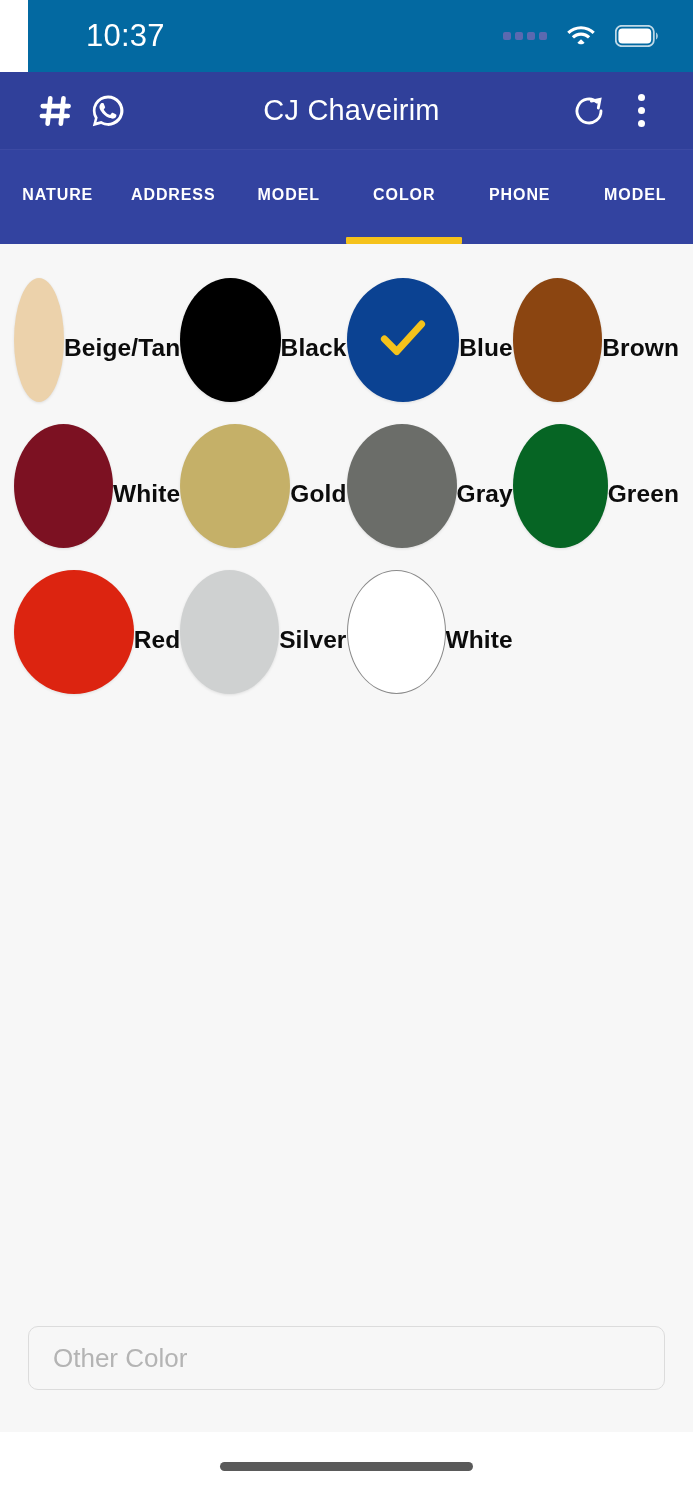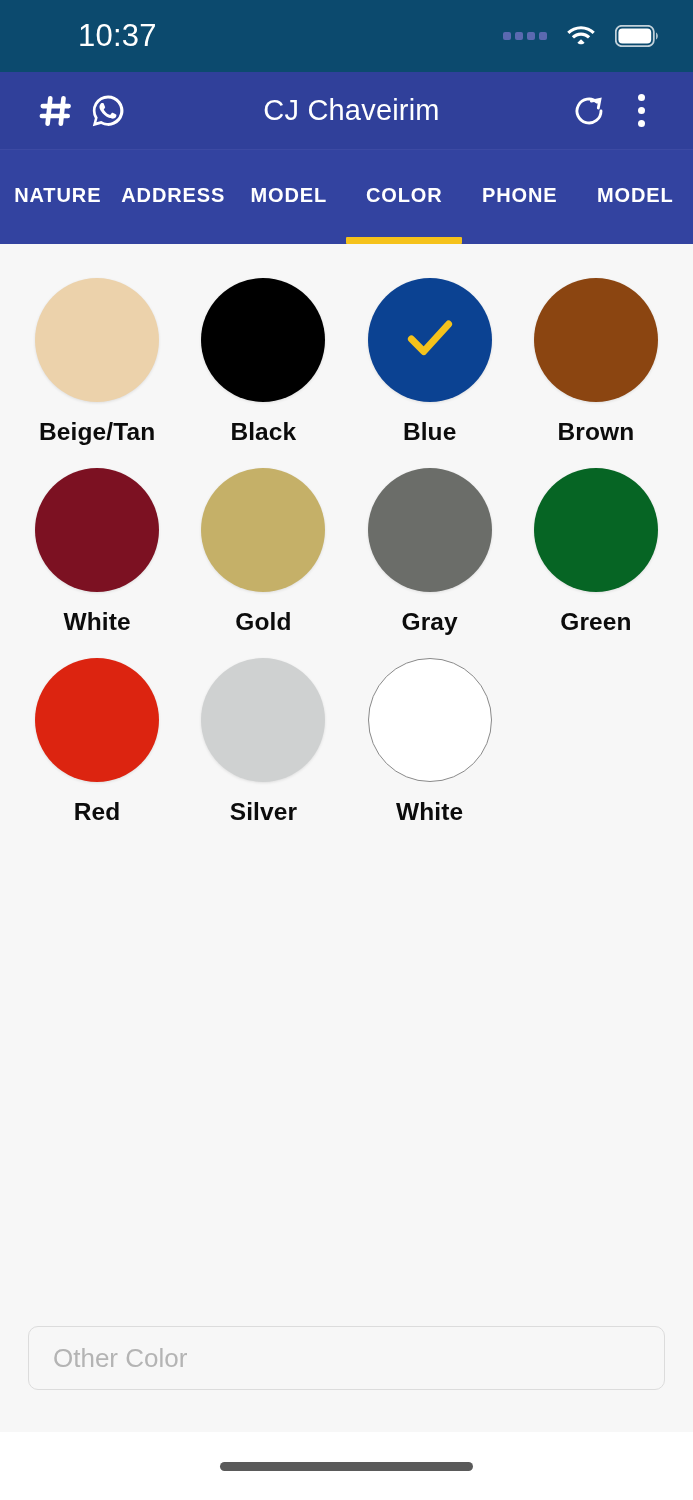--- a/index.html
+++ b/index.html
@@ -12,24 +12,25 @@
   #app {
     position:relative;
     width:693px; height:1500px;
     display:flex; flex-direction:column;
     background:#ffffff;
   }
 
   
   .statusbar {
     height:72px; flex:0 0 72px;
-    background:#0c4a6e;
+    background:#0369a1;
     display:flex; align-items:center;
-    padding:0 34px 0 78px;
-    color:#ffffff;
+    padding:0 34px 0 58px;
+    color:#ffffff;
+    margin-left:28px;
   }
   .status-time {
     font-size:31px; font-weight:400; letter-spacing:.2px;
     color:#ffffff;
   }
   .status-right {
     margin-left:auto;
     display:flex; align-items:center; gap:19px;
   }
   .signal-dots { display:flex; align-items:center; gap:4px; }
@@ -72,21 +73,21 @@
     height:94px; flex:0 0 94px;
     background:#3343A0;
     display:flex; align-items:flex-start;
     position:relative;
   }
   .tab {
     flex:1 1 0;
     height:94px;
     display:flex; align-items:center; justify-content:center;
     color:#ffffff;
-    font-size:20px;
+    font-size:16px;
     font-weight:600;
     letter-spacing:.9px;
     position:relative;
     padding-bottom:4px;
   }
   .tab.active::after {
     content:"";
     position:absolute;
     left:50%; transform:translateX(-50%);
     bottom:0;
@@ -103,21 +104,21 @@
     position:relative;
     overflow:hidden;
   }
   .color-grid {
     padding:24px 14px 0 14px;
     display:flex; flex-wrap:wrap;
   }
   .color-cell {
     width:25%;
     padding:10px 0 12px 0;
-    display:flex; flex-direction:column; align-items:center;
+    display:flex; flex-direction:row; align-items:center;
   }
   .swatch {
     width:124px; height:124px;
     border-radius:50%;
     display:flex; align-items:center; justify-content:center;
     box-shadow:0 1px 3px rgba(0,0,0,.10);
     position:relative;
   }
   .swatch.bordered {
     border:1px solid #8a8a8a;

